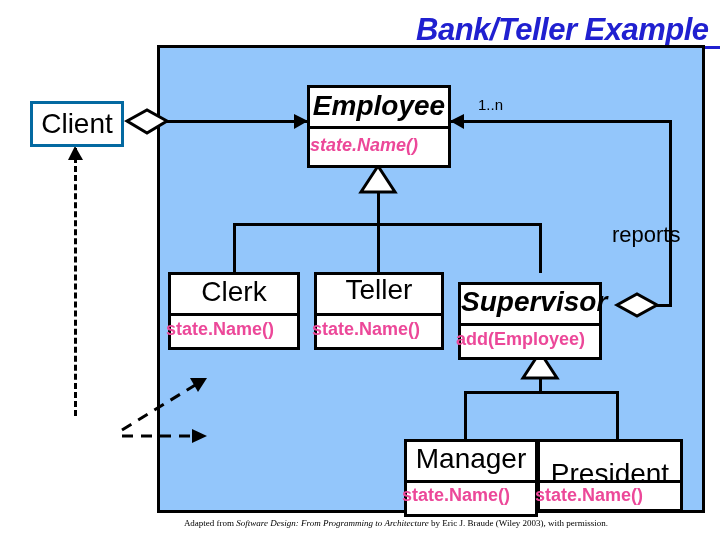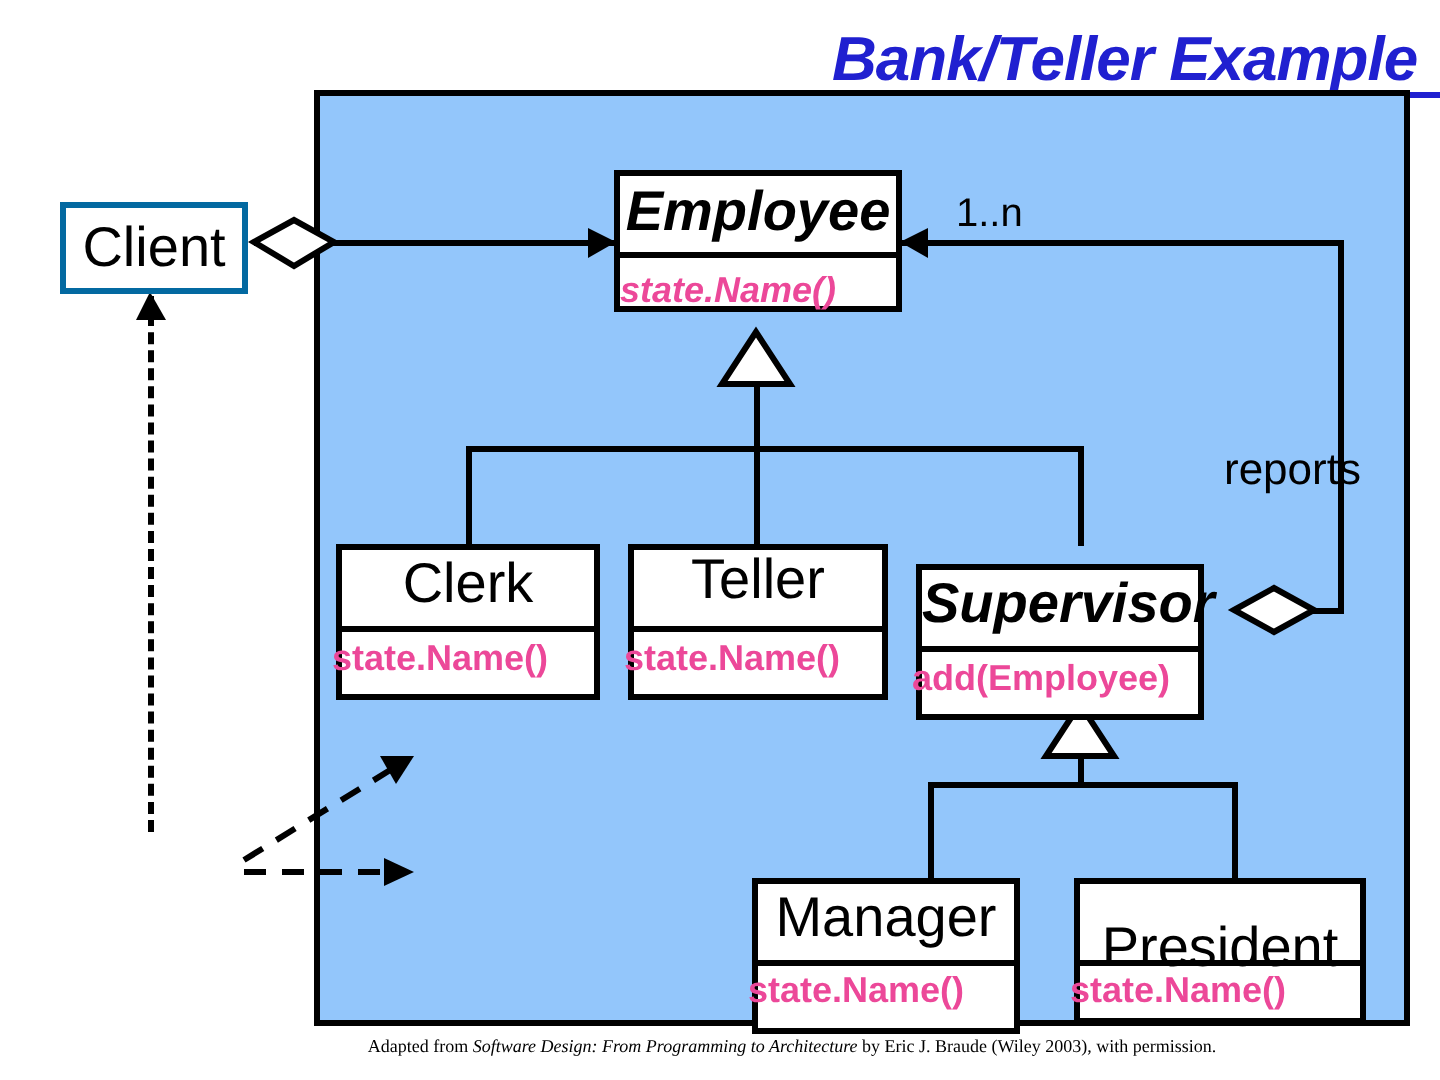--- a/index.html
+++ b/index.html
@@ -128,21 +128,21 @@
     pointer-events: none;
   }
 
   
   .lbl {
     position: absolute;
     font-family: "Liberation Sans", sans-serif;
     color: #000000;
     white-space: nowrap;
   }
-  #lbl-mult { font-size: 20px; left: 478px; top: 96px; }
+  #lbl-mult { font-size: 15px; left: 478px; top: 96px; }
   #lbl-reports { font-size: 22px; left: 593px; top: 222px; margin-left: 19px; }
 
   
   #footer {
     position: absolute;
     left: 0;
     top: 518px;
     width: 720px;
     text-align: center;
     font-family: "Liberation Serif", serif;
@@ -203,21 +203,21 @@
     <polygon points="207,436 192,429 192,443" fill="#000000"></polygon>
 
     <polygon points="75,146 68,160 83,160" fill="#000000"></polygon>
   </svg>
 
   <div class="simplebox" style="left:30px; top:101px; width:94px; height:46px;">
     <span>Client</span>
   </div>
 
 
-  <div class="cls" style="left:307px; top:85px; width:144px; height:71px;padding-left:32px;">
+  <div class="cls" style="left:307px; top:85px; width:144px; height:83px;padding-left:32px;">
     <div class="name italicname" style="top:4px;">Employee</div>
     <div class="sep" style="top:38px;"></div>
     <div class="ops" style="top:48px; font-style:italic;">state.Name()</div>
   </div>
 
   <div class="cls" style="left:168px; top:272px; width:132px; height:78px;">
     <div class="name" style="top:3px;">Clerk</div>
     <div class="sep" style="top:38px;"></div>
     <div class="ops" style="top:45px; left:-5px; right:-5px;">state.Name()</div>
   </div>
@@ -227,21 +227,21 @@
     <div class="sep" style="top:38px;"></div>
     <div class="ops" style="top:45px; left:-5px; right:-5px;">state.Name()</div>
   </div>
 
   <div class="cls" style="left:458px; top:282px; width:144px; height:78px;padding-left:36px;">
     <div class="name italicname" style="top:3px;">Supervisor</div>
     <div class="sep" style="top:38px;"></div>
     <div class="ops" style="top:45px; left:-5px; right:-5px;">add(Employee)</div>
   </div>
 
-  <div class="cls" style="left:376px; top:439px; width:134px; height:78px;">
+  <div class="cls" style="left:404px; top:439px; width:134px; height:78px;">
     <div class="name" style="top:3px;">Manager</div>
     <div class="sep" style="top:38px;"></div>
     <div class="ops" style="top:44px; left:-5px; right:-5px;">state.Name()</div>
   </div>
 
   <div class="cls" style="left:537px; top:439px; width:146px; height:73px;">
     <div class="name" style="top:18px;">President</div>
     <div class="sep" style="top:38px;"></div>
     <div class="ops" style="top:44px; left:-5px; right:-5px;">state.Name()</div>
   </div>

